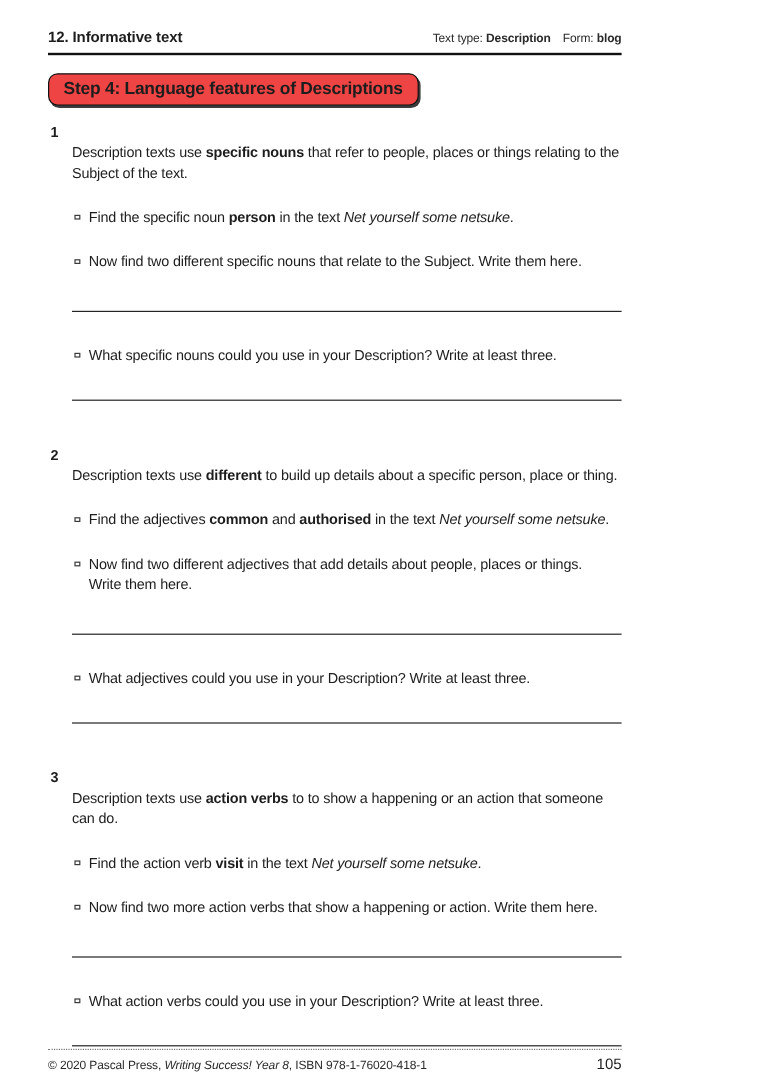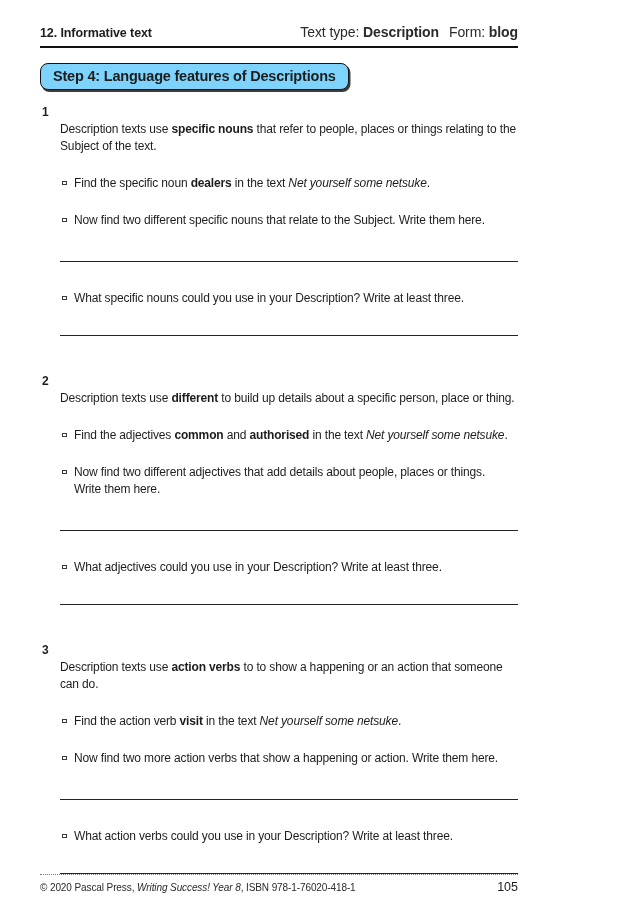--- a/index.html
+++ b/index.html
@@ -16,31 +16,31 @@
   }
 
   
   .page-header {
     padding-top: 24px;
     display: flex;
     justify-content: space-between;
     align-items: flex-end;
   }
   .chapter { font-size: 12.5px; font-weight: bold; letter-spacing: -0.1px; }
-  .meta { font-size: 14px; color: #2a2a2a; letter-spacing: -0.1px; }
+  .meta { font-size: 10px; color: #2a2a2a; letter-spacing: -0.1px; }
   .meta .b { font-weight: bold; }
   .meta .gap { display: inline-block; width: 10px; }
   .header-rule { margin-top: 6px; border-top: 2.5px solid #111; }
 
   
   .step-box {
     display: inline-block;
     margin-top: 15px;
     padding: 4px 12px 5px 12px;
-    background: #7dd3fc;
+    background: #ef4444;
     border: 1.8px solid #121212;
     border-radius: 8px;
     box-shadow: 1.5px 2px 0 #3c3c3c;
     font-size: 14.5px;
     font-weight: bold;
     letter-spacing: -0.2px;
   }
 
   
   .section { position: relative; margin-top: 20px; font-size: 12px; line-height: 17px; letter-spacing: -0.15px; }
@@ -92,21 +92,21 @@
   <div class="step-box">
     <span>Step 4: Language features of Descriptions</span>
   </div>
 
   
   <div class="section first">
     <div class="num">1</div>
     <div class="content">
       <div><span>Description texts use </span><span class="b">specific nouns</span><span> that refer to people, places or things relating to the
 Subject of the text.</span></div>
-      <div class="bullet"><span class="sq"></span><span><span>Find the specific noun </span><span class="b">dealers</span><span> in the text </span><span class="i">Net yourself some netsuke</span><span>.</span></span></div>
+      <div class="bullet"><span class="sq"></span><span><span>Find the specific noun </span><span class="b">person</span><span> in the text </span><span class="i">Net yourself some netsuke</span><span>.</span></span></div>
       <div class="bullet"><span class="sq"></span><span>Now find two different specific nouns that relate to the Subject. Write them here.</span></div>
       <div class="write-line"></div>
       <div class="bullet q"><span class="sq"></span><span>What specific nouns could you use in your Description? Write at least three.</span></div>
       <div class="write-line tight"></div>
     </div>
   </div>
 
   
   <div class="section">
     <div class="num">2</div>

